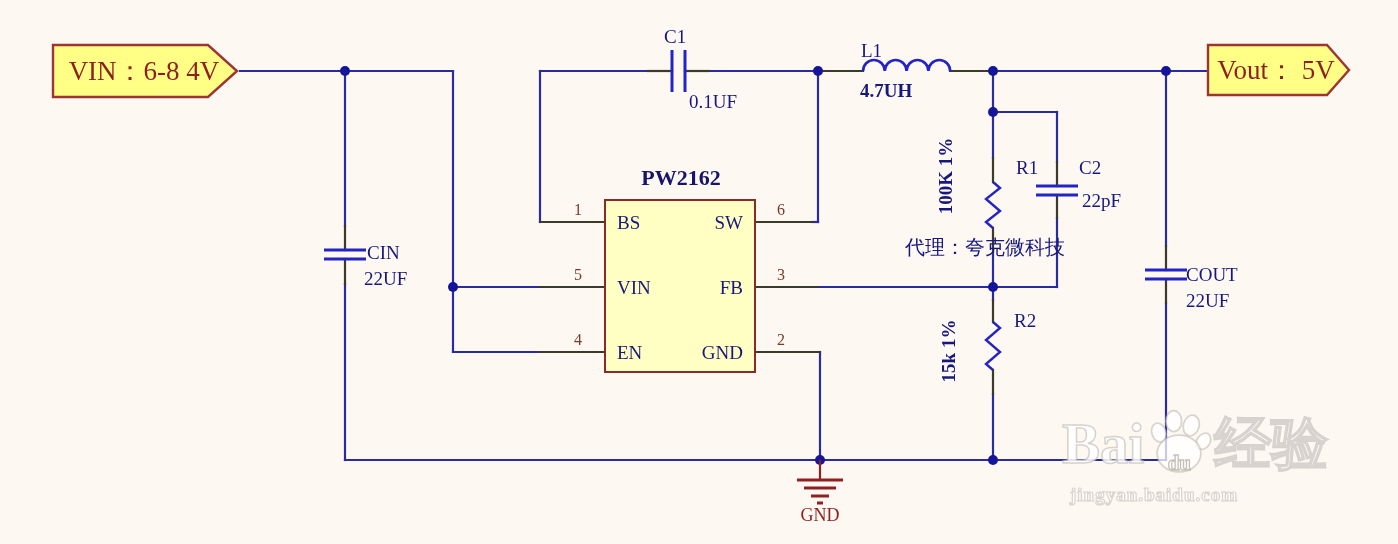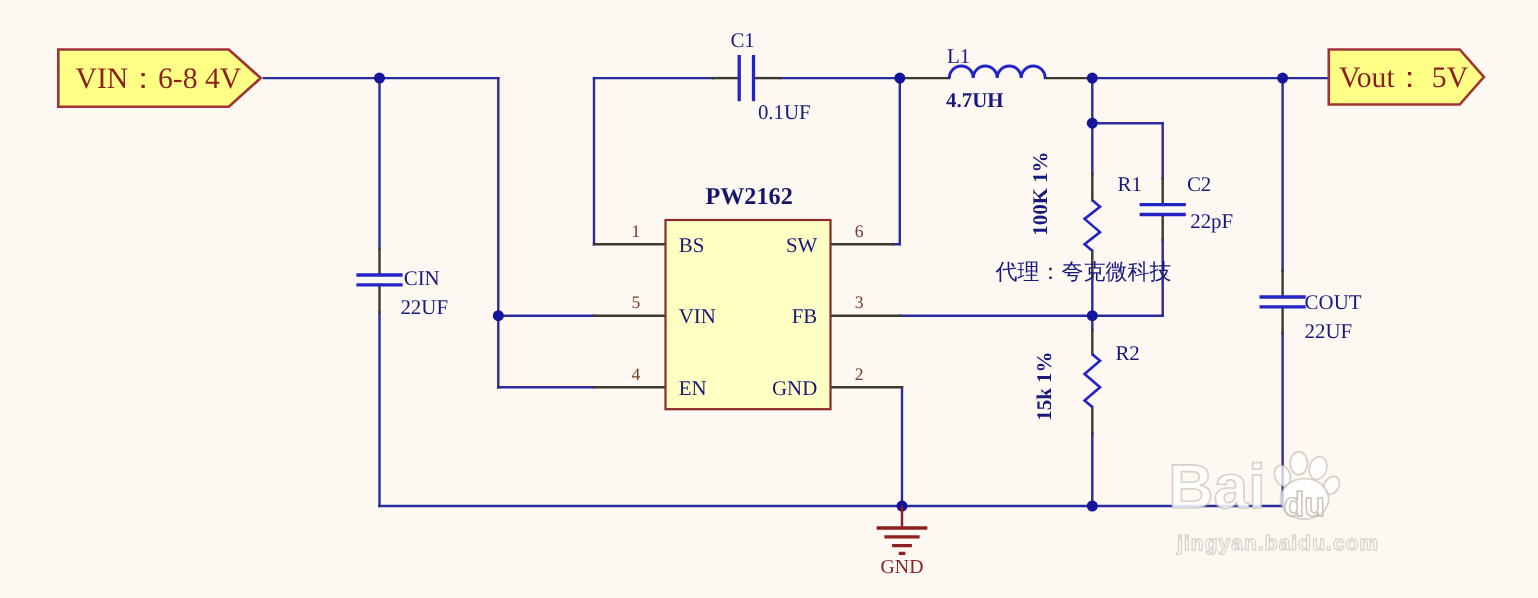--- a/index.html
+++ b/index.html
@@ -22,35 +22,35 @@
   .banner-shape{fill:#FFFF85;stroke:#9E3434;stroke-width:2.4;}
   .banner-text{fill:#8E1F1F;font-size:27px;}
   .ic-box{fill:#FFFFC4;stroke:#8B2A2A;stroke-width:2;}
   .ic-title{fill:#15156B;font-size:22px;font-weight:bold;}
   .gnd{stroke:#8E2020;fill:none;}
   .gnd-text{fill:#8E2020;font-size:18px;}
   .cjk{fill:#17177E;font-size:20px;}
   
   .watermark{
     position:absolute;left:1062px;top:408px;width:320px;
-    font-family:Liberation Sans, sans-serif;
+    font-family:Liberation Serif, serif;
     pointer-events:none;
   }
   .wm-brand{
     display:flex;align-items:center;
     font-size:57px;font-weight:bold;line-height:1;
     color:rgba(255,255,255,0.72);
     -webkit-text-stroke:1.5px rgba(186,180,172,0.58);
     text-shadow:0 0 2px rgba(255,255,255,0.5);
   }
   .wm-paw{position:relative;width:74px;height:70px;display:inline-block;margin:0 -2px;}
   .wm-paw svg{position:absolute;left:0;top:0;}
   .wm-du{
     position:absolute;left:50%;bottom:4px;transform:translateX(-50%);
-    font-size:31px;font-weight:bold;color:transparent;
+    font-size:21px;font-weight:bold;color:transparent;
     -webkit-text-stroke:1.3px rgba(182,176,168,0.8);
   }
   .wm-url{
     margin-top:6px;margin-left:8px;
     font-size:19px;font-weight:bold;letter-spacing:1px;
     color:rgba(255,255,255,0.75);
     -webkit-text-stroke:1.2px rgba(186,180,172,0.55);
   }
 </style>
 </head>
@@ -201,16 +201,17 @@
           <g fill="rgba(255,255,255,0.75)" stroke="rgba(186,180,172,0.55)" stroke-width="2">
             <ellipse cx="17" cy="28" rx="8" ry="11" transform="rotate(-18 17 28)"></ellipse>
             <ellipse cx="34" cy="15" rx="9" ry="12"></ellipse>
             <ellipse cx="54" cy="20" rx="9" ry="12" transform="rotate(16 54 20)"></ellipse>
             <ellipse cx="68" cy="38" rx="7.5" ry="10" transform="rotate(34 68 38)"></ellipse>
             <ellipse cx="40" cy="52" rx="25" ry="21"></ellipse>
           </g>
         </svg>
         <span class="wm-du">du</span>
       </span>
+      <span>经验</span>
     </div>
     <div class="wm-url">jingyan.baidu.com</div>
   </div>
 </div>
 
 </body></html>

